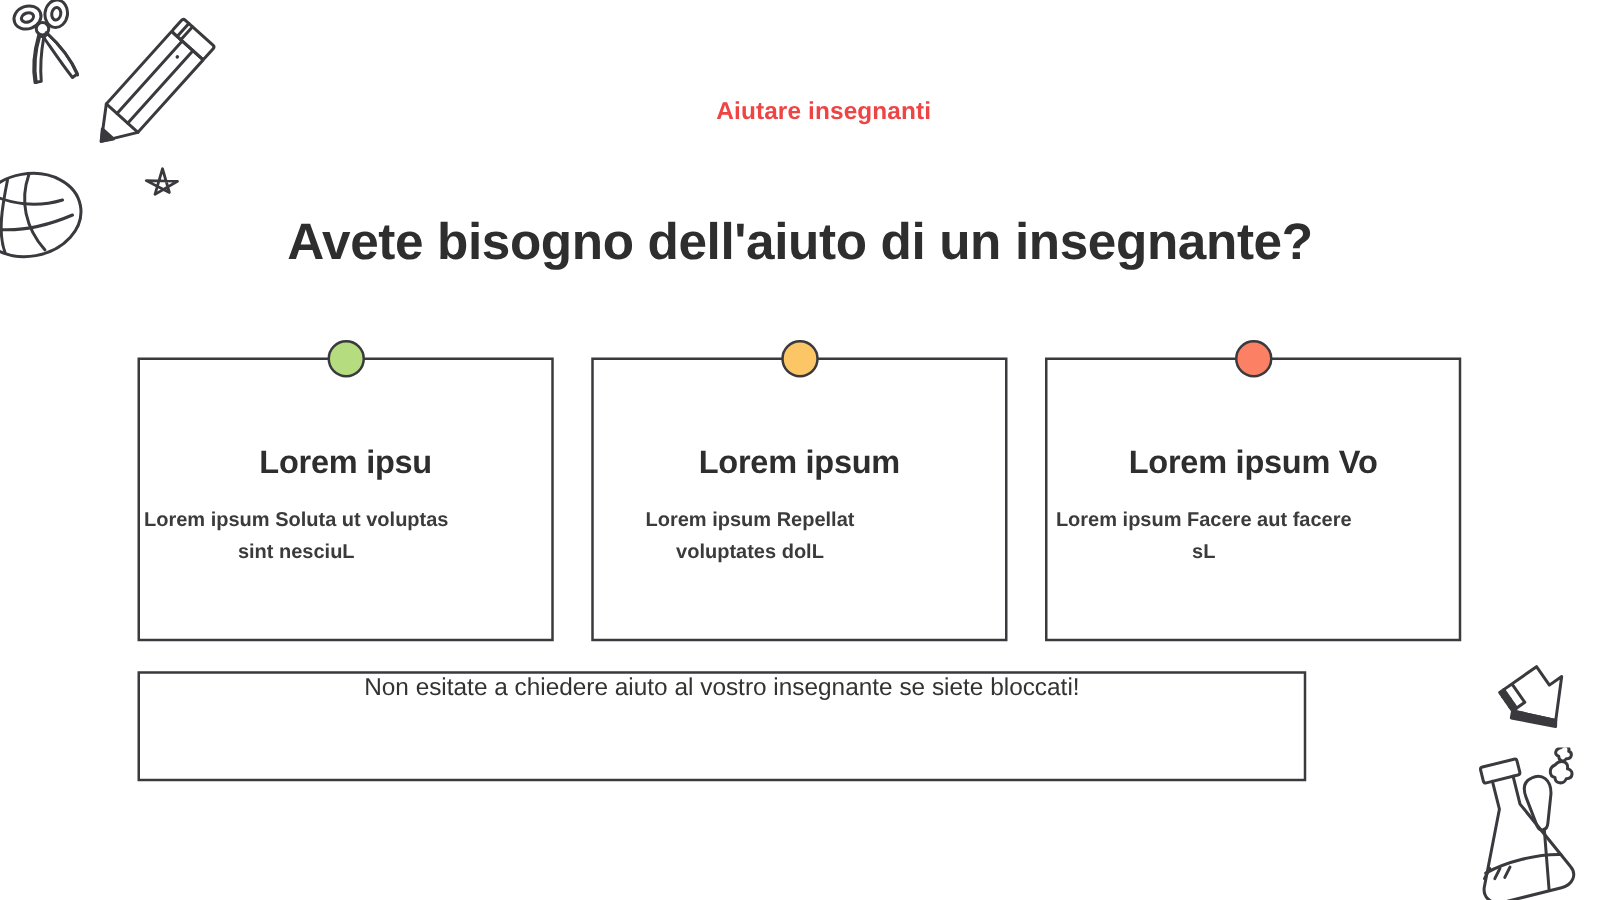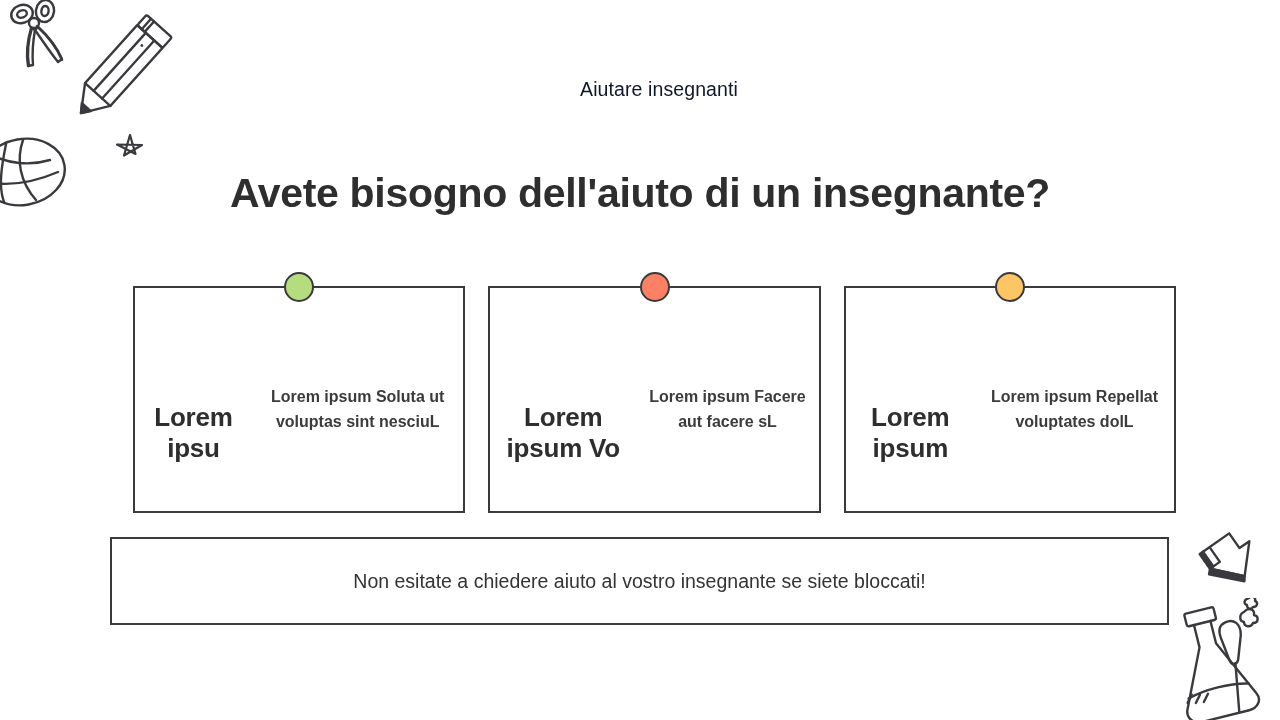--- a/index.html
+++ b/index.html
@@ -30,22 +30,22 @@
   .doodle-flask    { left: 1152px; top: 598px; }
 
   
   .eyebrow {
     position: absolute;
     left: 0;
     right: 0;
     top: 78px;
     text-align: center;
     font-size: 19.5px;
-    font-weight: 400;
-    color: #0f172a;
+    font-weight: 700;
+    color: #ef4444;
     letter-spacing: .1px;
     margin-left: 38px;
   }
   .headline {
     position: absolute;
     left: 0;
     right: 0;
     top: 143px;
     text-align: center;
     font-size: 41px;
@@ -65,24 +65,22 @@
     justify-content: space-between;
   }
   .card {
     position: relative;
     width: 333px;
     height: 227px;
     box-sizing: border-box;
     border: 2.5px solid #3a3a3e;
     background: #ffffff;
     display: flex;
-    flex-direction: row;
-    align-items: center;
+    flex-direction: column;
     justify-content: flex-start;
-    margin-left: 23px;
   }
   .card-dot {
     position: absolute;
     top: -16px;
     left: 50%;
     transform: translateX(-50%);
     width: 30px;
     height: 30px;
     border-radius: 50%;
     border: 2.5px solid #3a3a3e;
@@ -104,27 +102,26 @@
     color: #3b3b3b;
     text-align: center;
     width: 250px;
   }
 
   
   .banner {
     position: absolute;
     left: 110px;
     top: 537px;
-    width: 1059px;
+    width: 935px;
     height: 88px;
     box-sizing: border-box;
     border: 2.5px solid #3a3a3e;
     background: #ffffff;
     display: flex;
-    align-items: center;
     justify-content: center;
   }
   .banner-text {
     font-size: 19.5px;
     font-weight: 400;
     color: #333333;
     text-align: center;
   }
 </style>
 </head>
@@ -212,28 +209,28 @@
 
 <div class="cards">
 
   <div class="card">
     <span class="card-dot" style="background: rgb(181, 221, 127);"></span>
     <div class="card-title">Lorem ipsu</div>
     <div class="card-body">Lorem ipsum Soluta ut voluptas sint nesciuL</div>
   </div>
 
   <div class="card">
+    <span class="card-dot" style="background: rgb(252, 197, 102);"></span>
+    <div class="card-title">Lorem ipsum</div>
+    <div class="card-body">Lorem ipsum Repellat voluptates dolL</div>
+  </div>
+
+  <div class="card">
     <span class="card-dot" style="background: rgb(252, 128, 99);"></span>
     <div class="card-title">Lorem ipsum Vo</div>
     <div class="card-body">Lorem ipsum Facere aut facere sL</div>
   </div>
 
-  <div class="card">
-    <span class="card-dot" style="background: rgb(252, 197, 102);"></span>
-    <div class="card-title">Lorem ipsum</div>
-    <div class="card-body">Lorem ipsum Repellat voluptates dolL</div>
-  </div>
-
 </div>
 
 <div class="banner">
   <div class="banner-text">Non esitate a chiedere aiuto al vostro insegnante se siete bloccati!</div>
 </div>
 
 </body></html>

